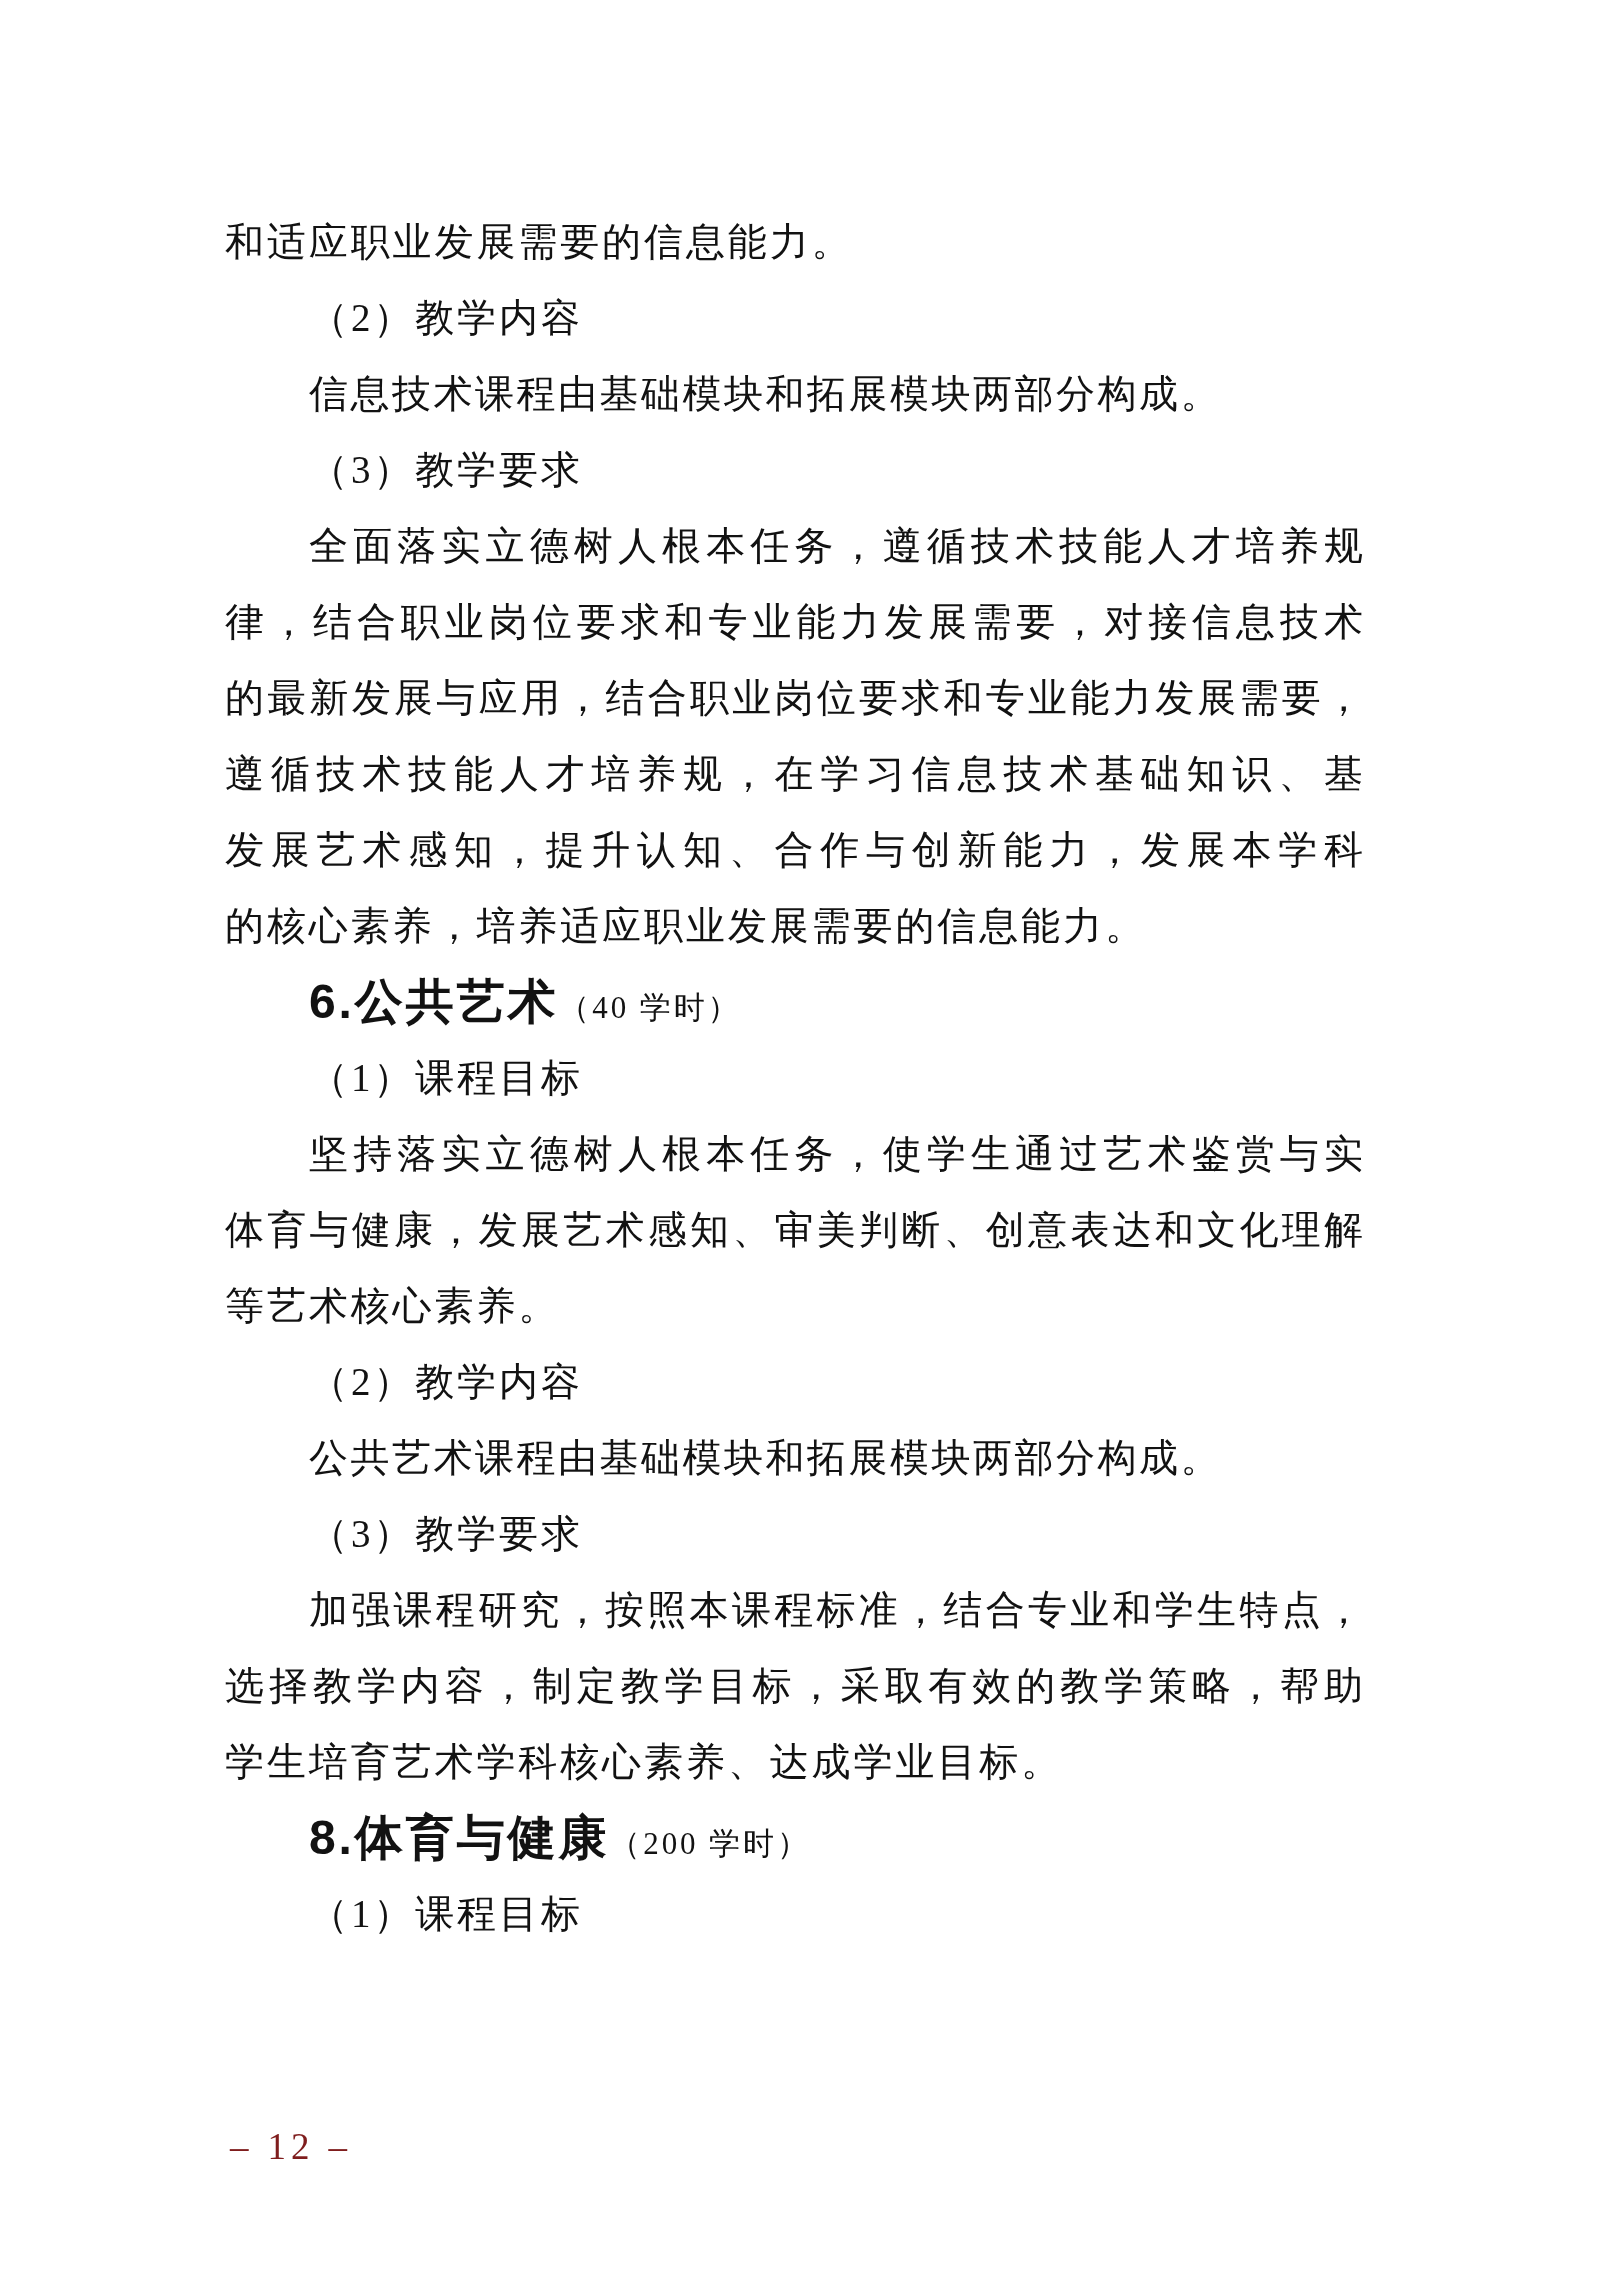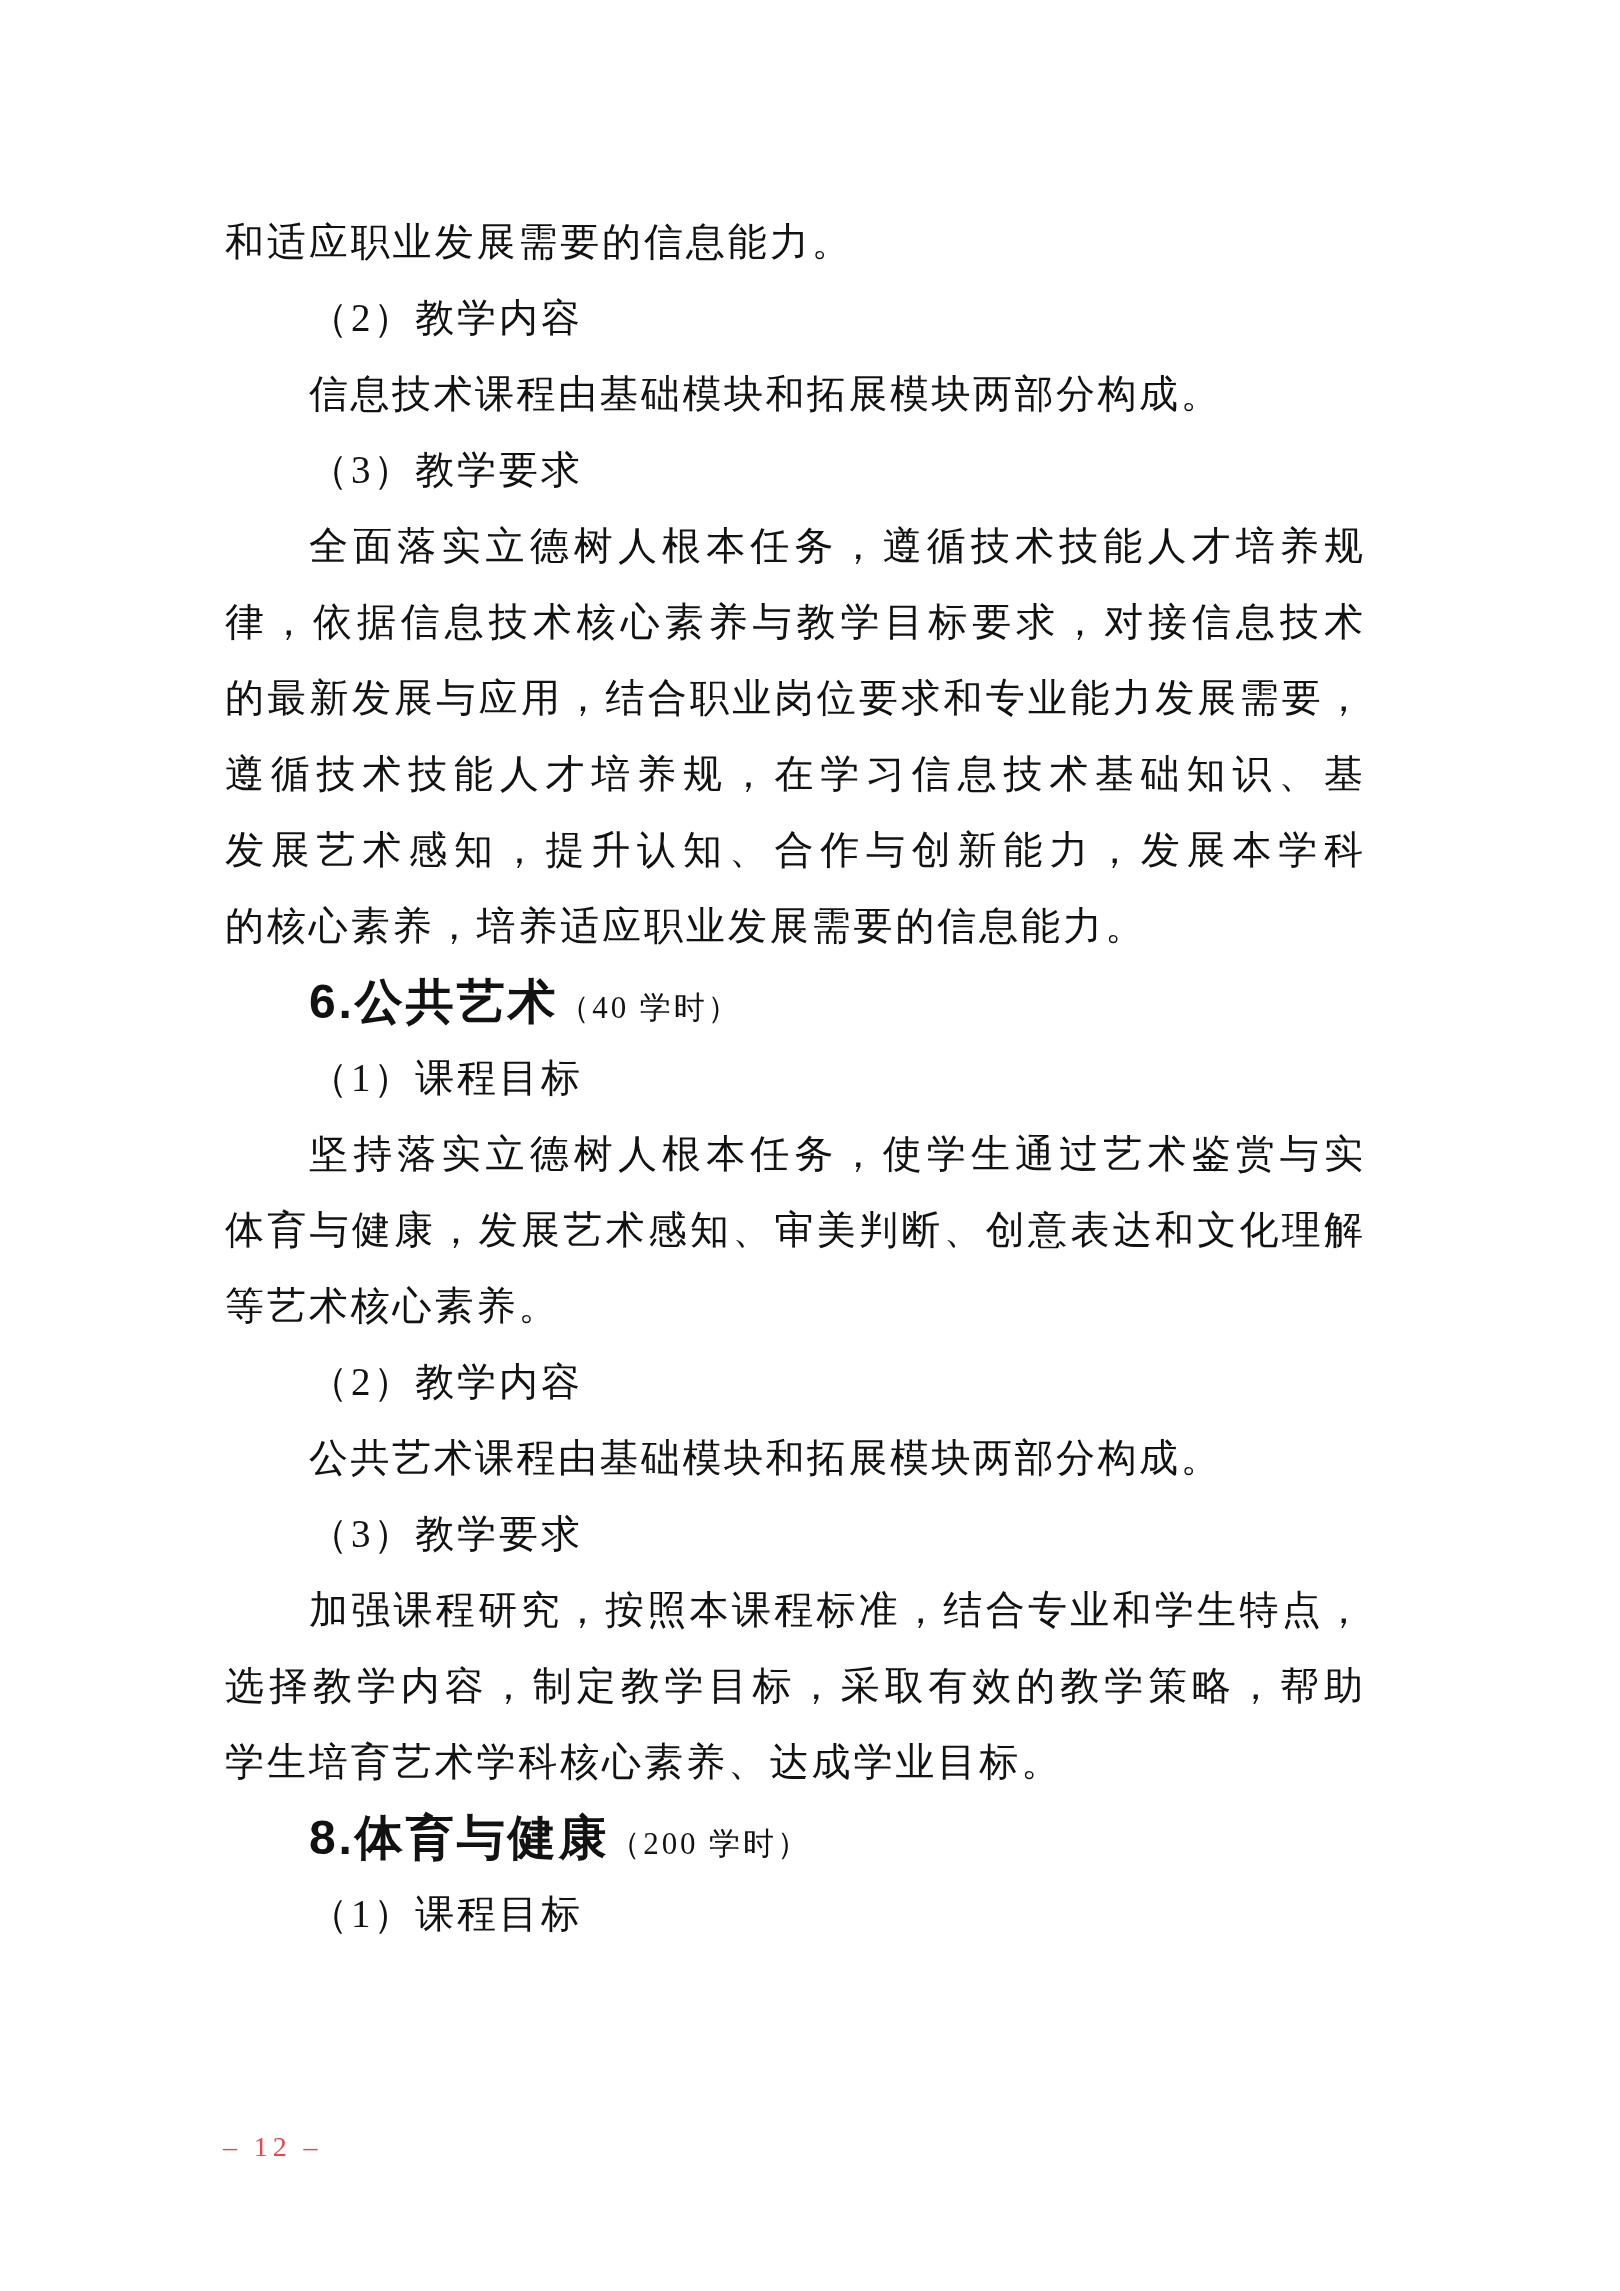--- a/index.html
+++ b/index.html
@@ -73,41 +73,41 @@
     font-weight: 700;
     font-size: 48px;
     letter-spacing: 2.9px;
   }
   .num-heading .hrest {
     font-size: 31px;
     letter-spacing: 2.9px;
   }
   .page-number {
     position: absolute;
-    left: 223px;
+    left: 230px;
     top: 2125px;
-    font-size: 28px;
+    font-size: 37px;
     letter-spacing: 4.9px;
     line-height: 43px;
-    color: #ef4444;
+    color: #7f1d1d;
     font-family: "Liberation Serif", "DejaVu Serif", serif;
   }
 </style>
 </head>
 <body>
 
 <div class="page">
 
   <div class="doc">
     <div class="line plain">和适应职业发展需要的信息能力。</div>
     <div class="line sub">（2）教学内容</div>
     <div class="line para-single">信息技术课程由基础模块和拓展模块两部分构成。</div>
     <div class="line sub">（3）教学要求</div>
     <div class="line para-first">全面落实立德树人根本任务，遵循技术技能人才培养规</div>
-    <div class="line fill">律，依据信息技术核心素养与教学目标要求，对接信息技术</div>
+    <div class="line fill">律，结合职业岗位要求和专业能力发展需要，对接信息技术</div>
     <div class="line fill">的最新发展与应用，结合职业岗位要求和专业能力发展需要，</div>
     <div class="line fill">遵循技术技能人才培养规，在学习信息技术基础知识、基</div>
     <div class="line fill">发展艺术感知，提升认知、合作与创新能力，发展本学科</div>
     <div class="line plain">的核心素养，培养适应职业发展需要的信息能力。</div>
 
     <div class="line num-heading">
       <span class="hbold">6.公共艺术</span><span class="hrest">（40 学时）</span>
     </div>
 
     <div class="line sub">（1）课程目标</div>

